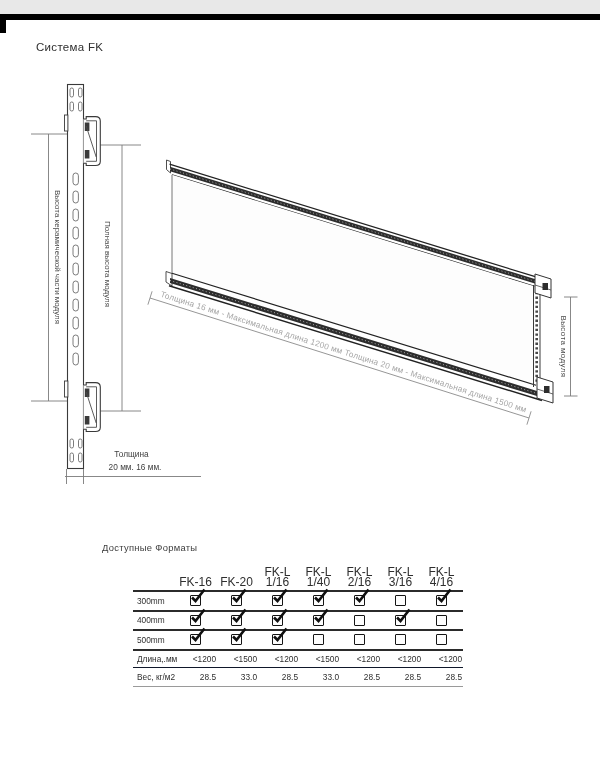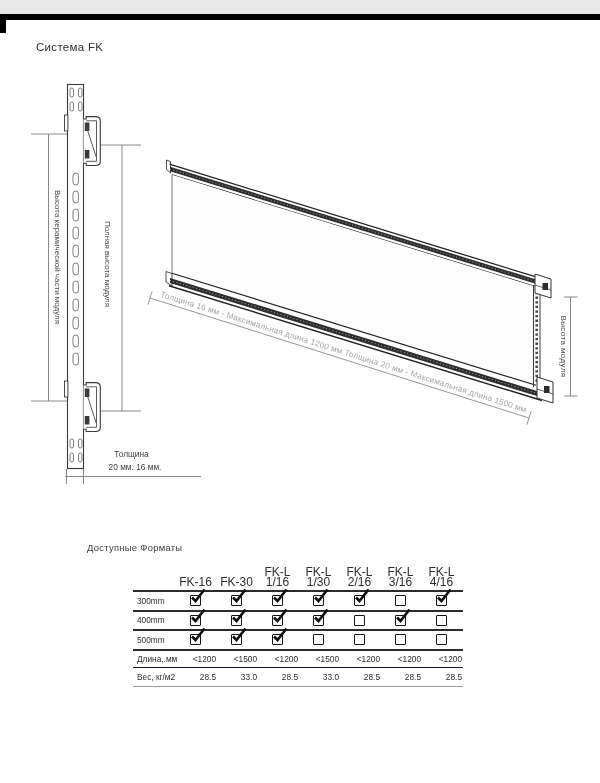--- a/index.html
+++ b/index.html
@@ -11,21 +11,21 @@
   }
   #edge-top{position:absolute;left:0;top:0;width:600px;height:6px;background:#000;}
   #edge-corner{position:absolute;left:0;top:0;width:6px;height:19px;background:#000;}
   svg{position:absolute;left:0;top:0;}
   svg text{font-family:"Liberation Sans", sans-serif;}
   #page-title{
     position:absolute;left:36px;top:27px;font-size:11.5px;
     letter-spacing:0.3px;color:#2f2f2f;
   }
   #formats-heading{
-    position:absolute;left:87px;top:528px;font-size:9.4px;
+    position:absolute;left:102px;top:528px;font-size:9.4px;
     letter-spacing:0.3px;color:#3d3d3d;
   }
   #formats-table{position:absolute;left:133px;top:551px;width:330px;}
   .t-row{
     display:grid;grid-template-columns:42px repeat(7,41px);
     align-items:center;box-sizing:border-box;
   }
   .t-row.head{height:27px;border-bottom:2px solid #2b2b2b;align-items:end;padding-bottom:3px;}
   .t-row.check{height:19.5px;border-bottom:2px solid #2b2b2b;}
   .t-row.len{height:17px;border-bottom:1px solid #0f172a;}
@@ -184,29 +184,29 @@
 
   <div id="formats-table">
       <div class="t-row head">
         <div class="rlabel"></div>
         <div class="hcell">
           <div class=""></div>
           <div class="">FK-16</div>
         </div>
         <div class="hcell">
           <div class=""></div>
-          <div class="">FK-30</div>
+          <div class="">FK-20</div>
         </div>
         <div class="hcell">
           <div class="">FK-L</div>
           <div class="">1/16</div>
         </div>
         <div class="hcell">
           <div class="">FK-L</div>
-          <div class="">1/30</div>
+          <div class="">1/40</div>
         </div>
         <div class="hcell">
           <div class="">FK-L</div>
           <div class="">2/16</div>
         </div>
         <div class="hcell">
           <div class="">FK-L</div>
           <div class="">3/16</div>
         </div>
         <div class="hcell">

